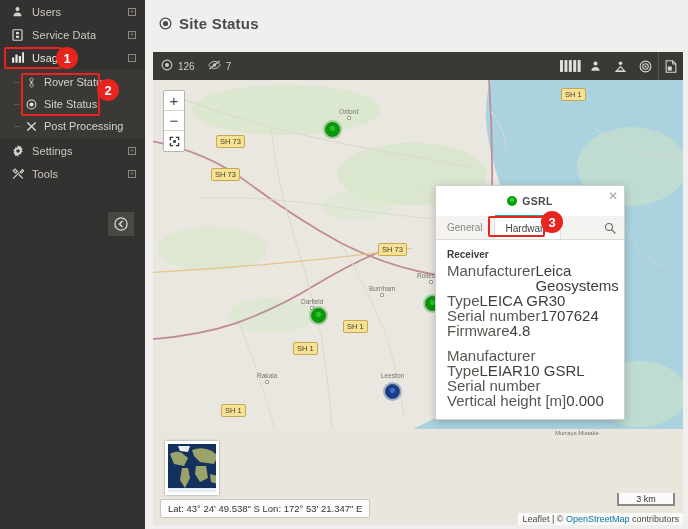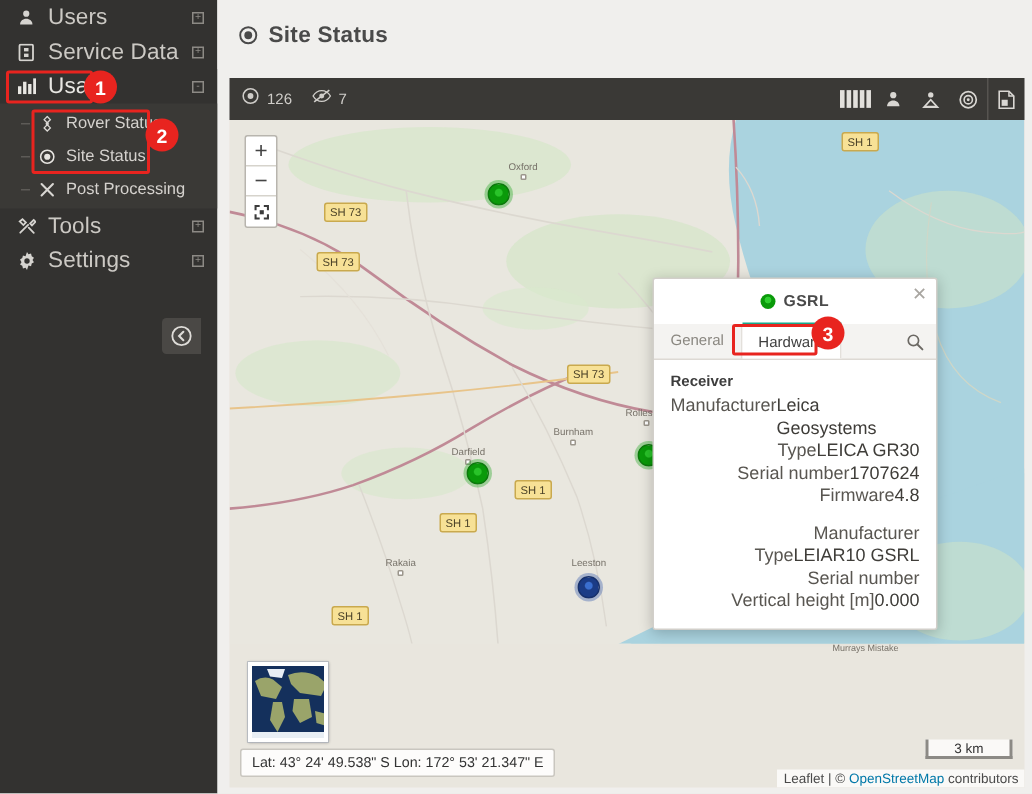--- a/index.html
+++ b/index.html
@@ -27,21 +27,21 @@
     position: relative;
     cursor: pointer;
     white-space: nowrap;
   }
   .nav-item .ico {
     width: 15px; height: 14px;
     display: inline-flex; align-items: center; justify-content: center;
     margin-right: 7px; flex: 0 0 15px;
     color: #d6d4d0;
   }
-  .nav-item .lbl { font-size: 15px; color: #ccc9c4; letter-spacing: .1px; }
+  .nav-item .lbl { font-size: 11px; color: #ccc9c4; letter-spacing: .1px; }
   .nav-item .expander {
     position: absolute; right: 9px; top: 50%; transform: translateY(-50%);
     width: 8px; height: 8px;
     border: 1px solid #8d8a85;
     color: #8d8a85;
     font-size: 7px; line-height: 6px; text-align: center;
   }
   .nav-item.active .lbl { color: #fff; }
 
   #usage-row { }
@@ -252,21 +252,21 @@
     border-right: 1px solid #e3e0db;
   }
   .ptab.active {
     background: #fff; color: #3f3f3f;
     border-top: 2px solid #17a98c;
     margin-top: -1px;
   }
   #popup-search { margin-left: auto; width: 28px; display: flex; align-items: center; justify-content: center; cursor: pointer; }
   #popup-body { padding: 9px 11px 11px 11px; }
   .sect-title { font-size: 10px; font-weight: bold; color: #3d3d3d; margin-bottom: 3px; }
-  .prow { display: flex; justify-content: flex-end; font-size: 12px; color: #595651; line-height: 15px; }
+  .prow { display: flex; justify-content: flex-start; font-size: 15px; color: #595651; line-height: 15px; }
   .prow .pv { color: #3f3d39; }
   .spacer { height: 10px; }
 </style>
 </head>
 <body>
 
 <div id="app">
 
   <nav id="sidebar">
 
@@ -336,36 +336,36 @@
             </svg>
         </span>
         <span class="lbl">Post Processing</span>
       </div>
     </div>
 
 
     <div class="nav-item">
       <span class="ico">
         <svg width="12" height="12" viewBox="0 0 16 16">
+            <path d="M8 0l1.3 2 2.3-.6.6 2.3 2 1.3-1.3 2 1.3 2-2 1.3-.6 2.3-2.3-.6L8 16l-1.3-2-2.3.6-.6-2.3-2-1.3 1.3-2L1.8 6.7l2-1.3.6-2.3 2.3.6z" fill="#d6d4d0"></path>
+            <circle cx="8" cy="8" r="2.4" fill="#333230"></circle>
+          </svg>
+      </span>
+      <span class="lbl">Settings</span>
+      <span class="expander">+</span>
+    </div>
+
+    <div class="nav-item">
+      <span class="ico">
+        <svg width="12" height="12" viewBox="0 0 16 16">
             <path d="M2 13.5L9 6.5M1.5 3.5l2.5-2 3 3-2.2 2.2z" stroke="#d6d4d0" stroke-width="1.6" fill="none" stroke-linecap="round"></path>
             <path d="M14 2.2l-3.2 3.2 1.6 1.6L15.5 3.8zM9.5 9l4.5 4.6" stroke="#d6d4d0" stroke-width="1.6" fill="none" stroke-linecap="round"></path>
           </svg>
       </span>
       <span class="lbl">Tools</span>
-      <span class="expander">+</span>
-    </div>
-
-    <div class="nav-item">
-      <span class="ico">
-        <svg width="12" height="12" viewBox="0 0 16 16">
-            <path d="M8 0l1.3 2 2.3-.6.6 2.3 2 1.3-1.3 2 1.3 2-2 1.3-.6 2.3-2.3-.6L8 16l-1.3-2-2.3.6-.6-2.3-2-1.3 1.3-2L1.8 6.7l2-1.3.6-2.3 2.3.6z" fill="#d6d4d0"></path>
-            <circle cx="8" cy="8" r="2.4" fill="#333230"></circle>
-          </svg>
-      </span>
-      <span class="lbl">Settings</span>
       <span class="expander">+</span>
     </div>
 
     <div id="collapse-btn">
       <svg width="14" height="14" viewBox="0 0 16 16">
           <circle cx="8" cy="8" r="7" fill="none" stroke="#dedcd8" stroke-width="1.4"></circle>
           <path d="M9.4 4.8L6.2 8l3.2 3.2" stroke="#dedcd8" stroke-width="1.6" fill="none" stroke-linecap="round"></path>
         </svg>
     </div>
 

